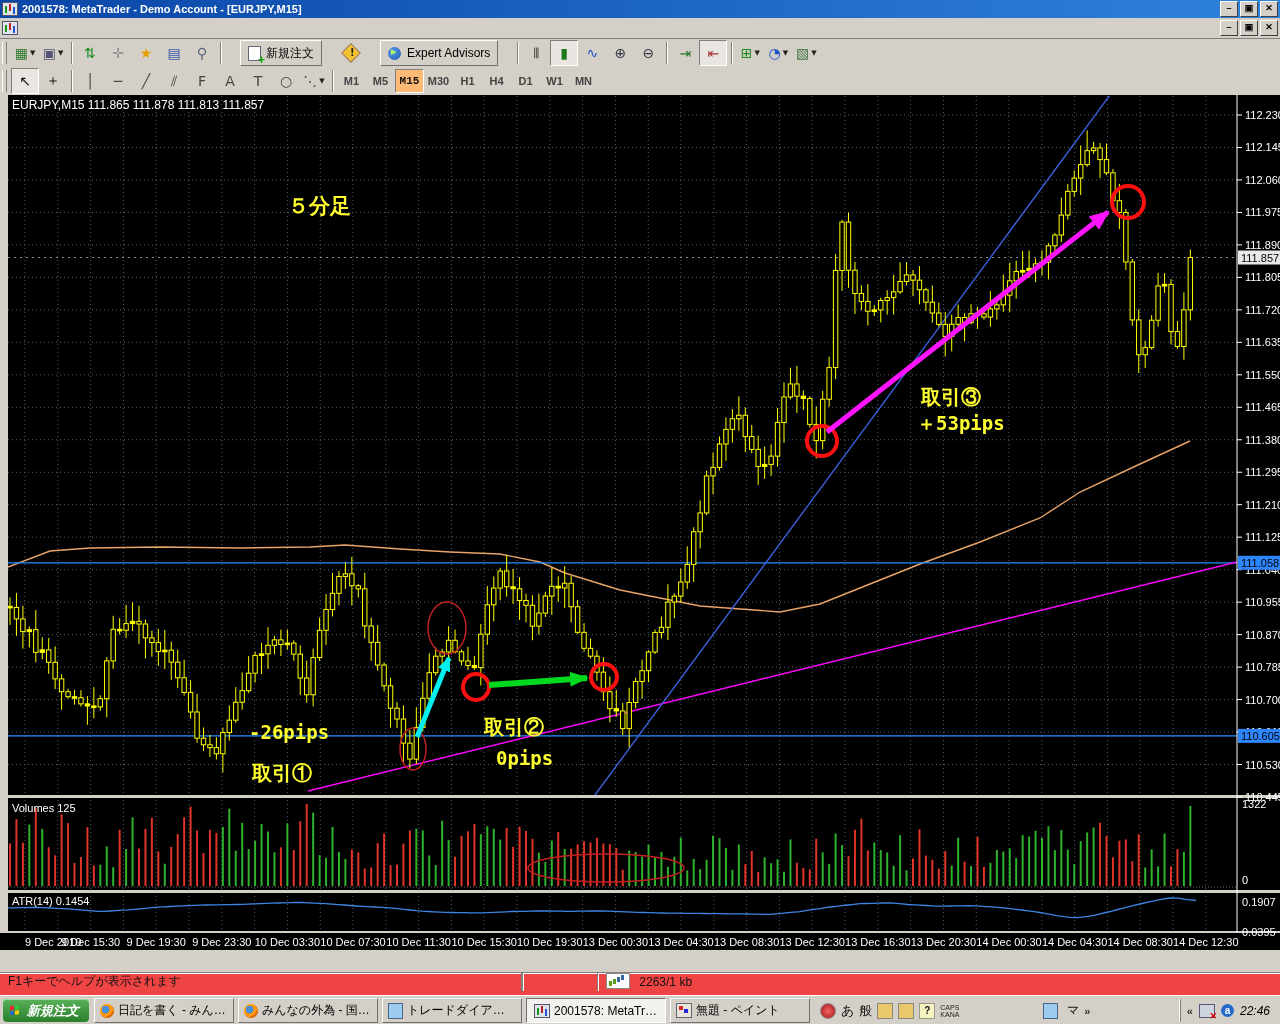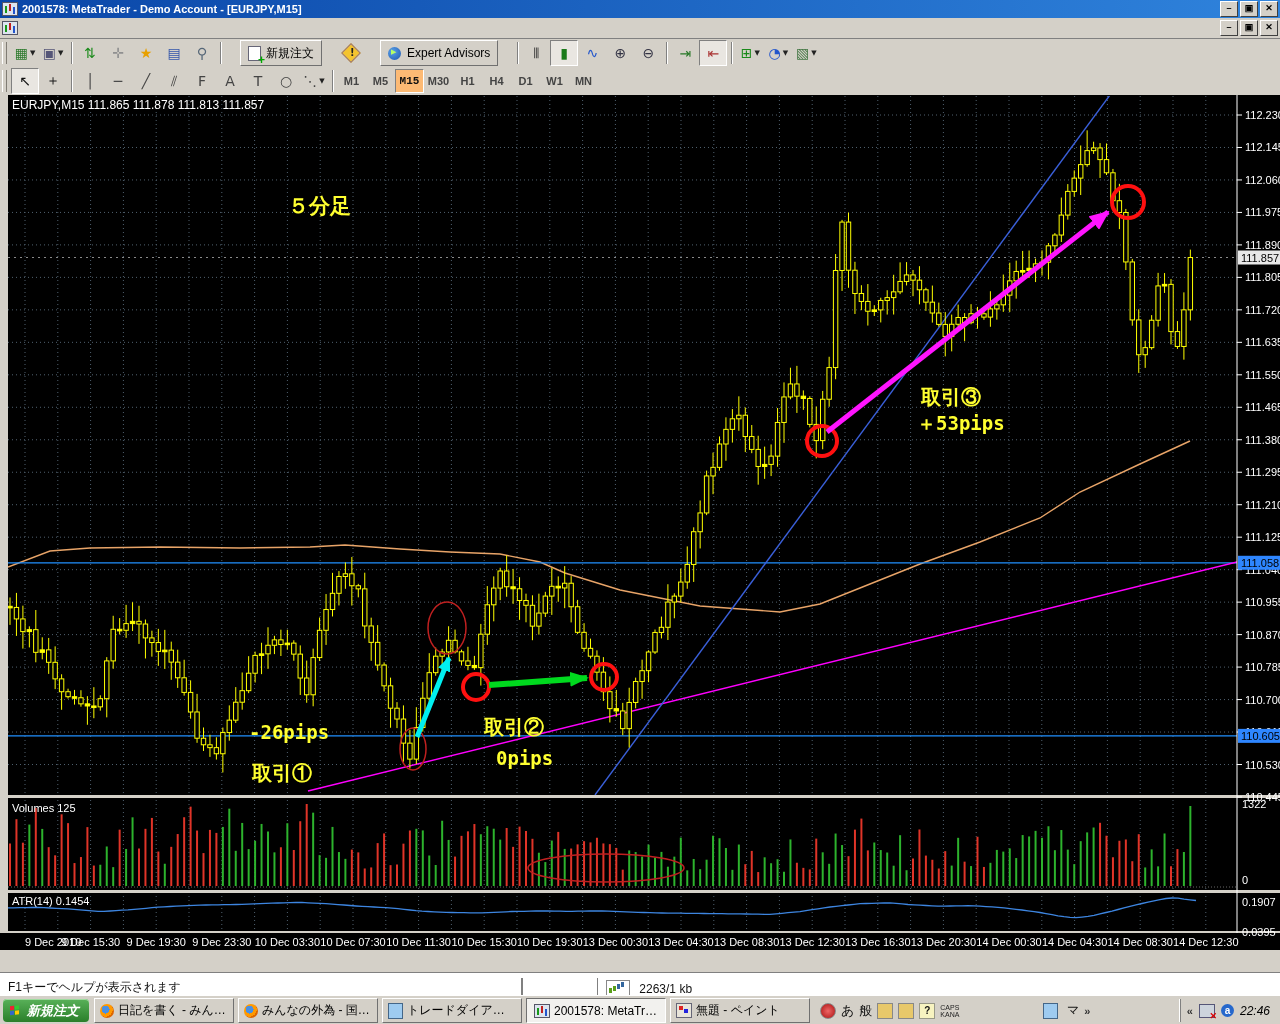--- a/index.html
+++ b/index.html
@@ -42,21 +42,21 @@
   
   #chart-wrap{position:absolute;left:0;top:95px;width:1280px;height:855px;background:#000;}
   
   #tabrow{position:absolute;left:0;top:950px;width:1280px;height:22px;background:#d4d0c8;display:flex;align-items:flex-end;
     border-top:1px solid #fff;}
   .tab{height:17px;padding:2px 10px 0 10px;font-size:11px;color:#000;border-right:1px solid #9a968e;white-space:nowrap;}
   .tab.active{background:#fff;border:1px solid;border-color:#fff #707070 #fff #fff;height:19px;font-weight:normal;}
   .tab-scroll{margin-left:auto;display:flex;gap:1px;margin-right:6px;margin-bottom:3px;}
   .tab-scroll span{font-size:8px;color:#555;width:14px;height:13px;text-align:center;line-height:13px;}
   
-  #statusbar{position:absolute;left:0;top:972px;width:1280px;height:23px;background:#ffffff;display:flex;align-items:flex-end;
+  #statusbar{position:absolute;left:0;top:972px;width:1280px;height:23px;background:#ef4444;display:flex;align-items:flex-start;
     border-top:1px solid #808080;box-shadow:inset 0 1px 0 #fff;font-size:12px;color:#111;}
   .st-sep{width:1px;height:18px;background:#808080;box-shadow:1px 0 0 #fff;}
   .st-cell{padding:0 8px;white-space:nowrap;}
   .bars-ico{display:inline-block;width:22px;height:14px;background:#fff;border:1px solid #888;position:relative;vertical-align:-3px;margin-right:6px;}
   .bars-ico::before{content:"";position:absolute;left:2px;bottom:2px;width:3px;height:5px;background:#5a9e1a;
     box-shadow:4px -2px 0 #5a9e1a,8px -4px 0 #33669e,12px -6px 0 #33669e;}
   
   #taskbar{position:absolute;left:0;top:995px;width:1280px;height:29px;background:#d4d0c8;border-top:1px solid #fff;
     display:flex;align-items:center;}
   #startbtn{height:23px;margin:0 3px;padding:0 10px 0 24px;border-radius:4px;position:relative;

